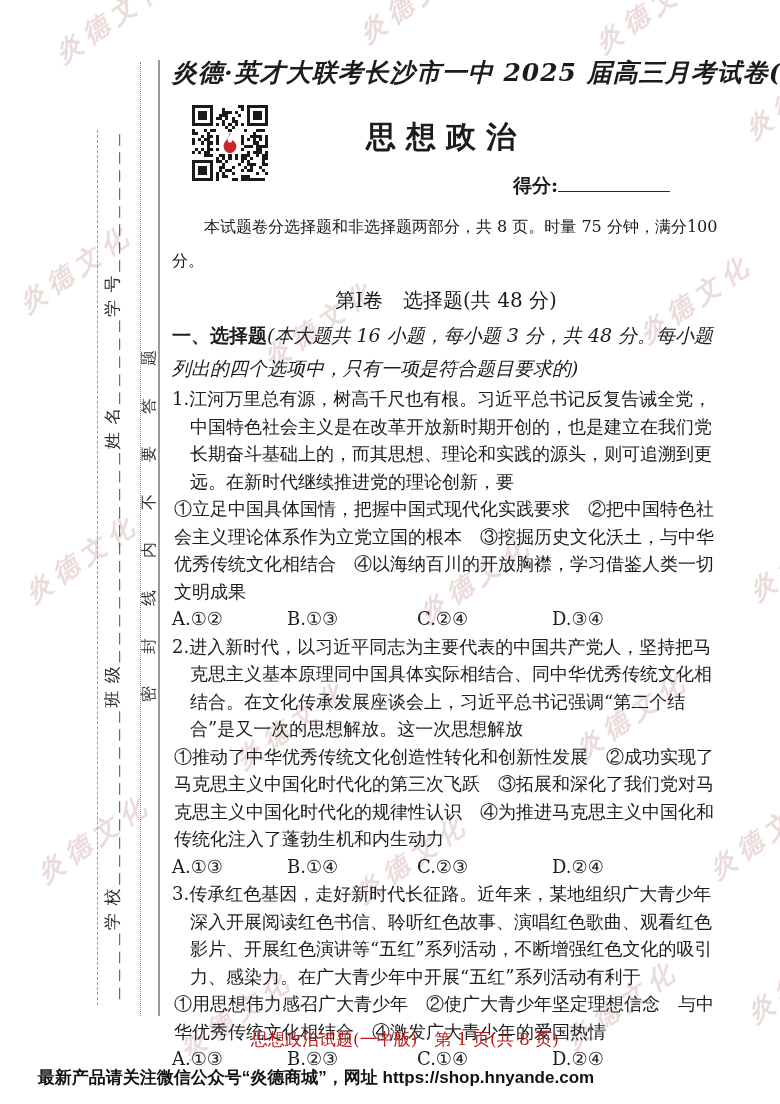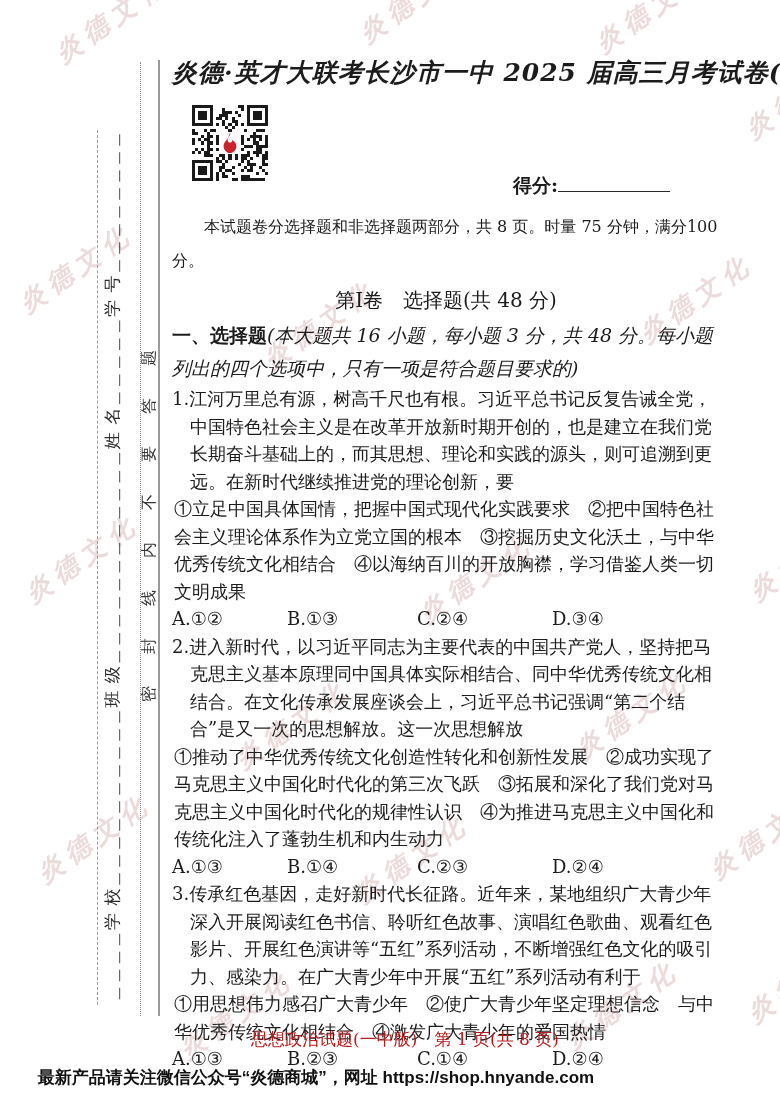--- a/index.html
+++ b/index.html
@@ -349,20 +349,21 @@
             <rect x="19" y="24" width="1" height="1" fill="#1a1a1a"></rect>
             <rect x="20" y="24" width="1" height="1" fill="#1a1a1a"></rect>
             <rect x="21" y="24" width="1" height="1" fill="#1a1a1a"></rect>
             <rect x="22" y="24" width="1" height="1" fill="#1a1a1a"></rect>
             <rect x="23" y="24" width="1" height="1" fill="#1a1a1a"></rect>
           </svg>
         <svg class="flame" viewBox="0 0 24 26">
           <path id="flame-path" d="M12 1c1.4 3.6-2.6 5.4-2.6 8.6 0 1.7 1.2 2.9 2.6 2.9s2.6-1.2 2.6-2.9c2.3 1.7 4.4 4.1 4.4 7 0 4-3.2 7.4-7 7.4s-7-3.4-7-7.4C5 11.2 10.8 9.3 12 1z" fill="#c8262c"></path>
         </svg>
       </div>
+      <div class="subject">思想政治</div>
       <div class="score">
         <span>得分:</span><span class="score-line"></span>
       </div>
     </div>
 
     <div class="intro">本试题卷分选择题和非选择题两部分，共 8 页。时量 75 分钟，满分100 分。</div>
 
     <div class="section-head">
       <span class="b">第Ⅰ卷　选择题</span><span>(共 48 分)</span>
     </div>

